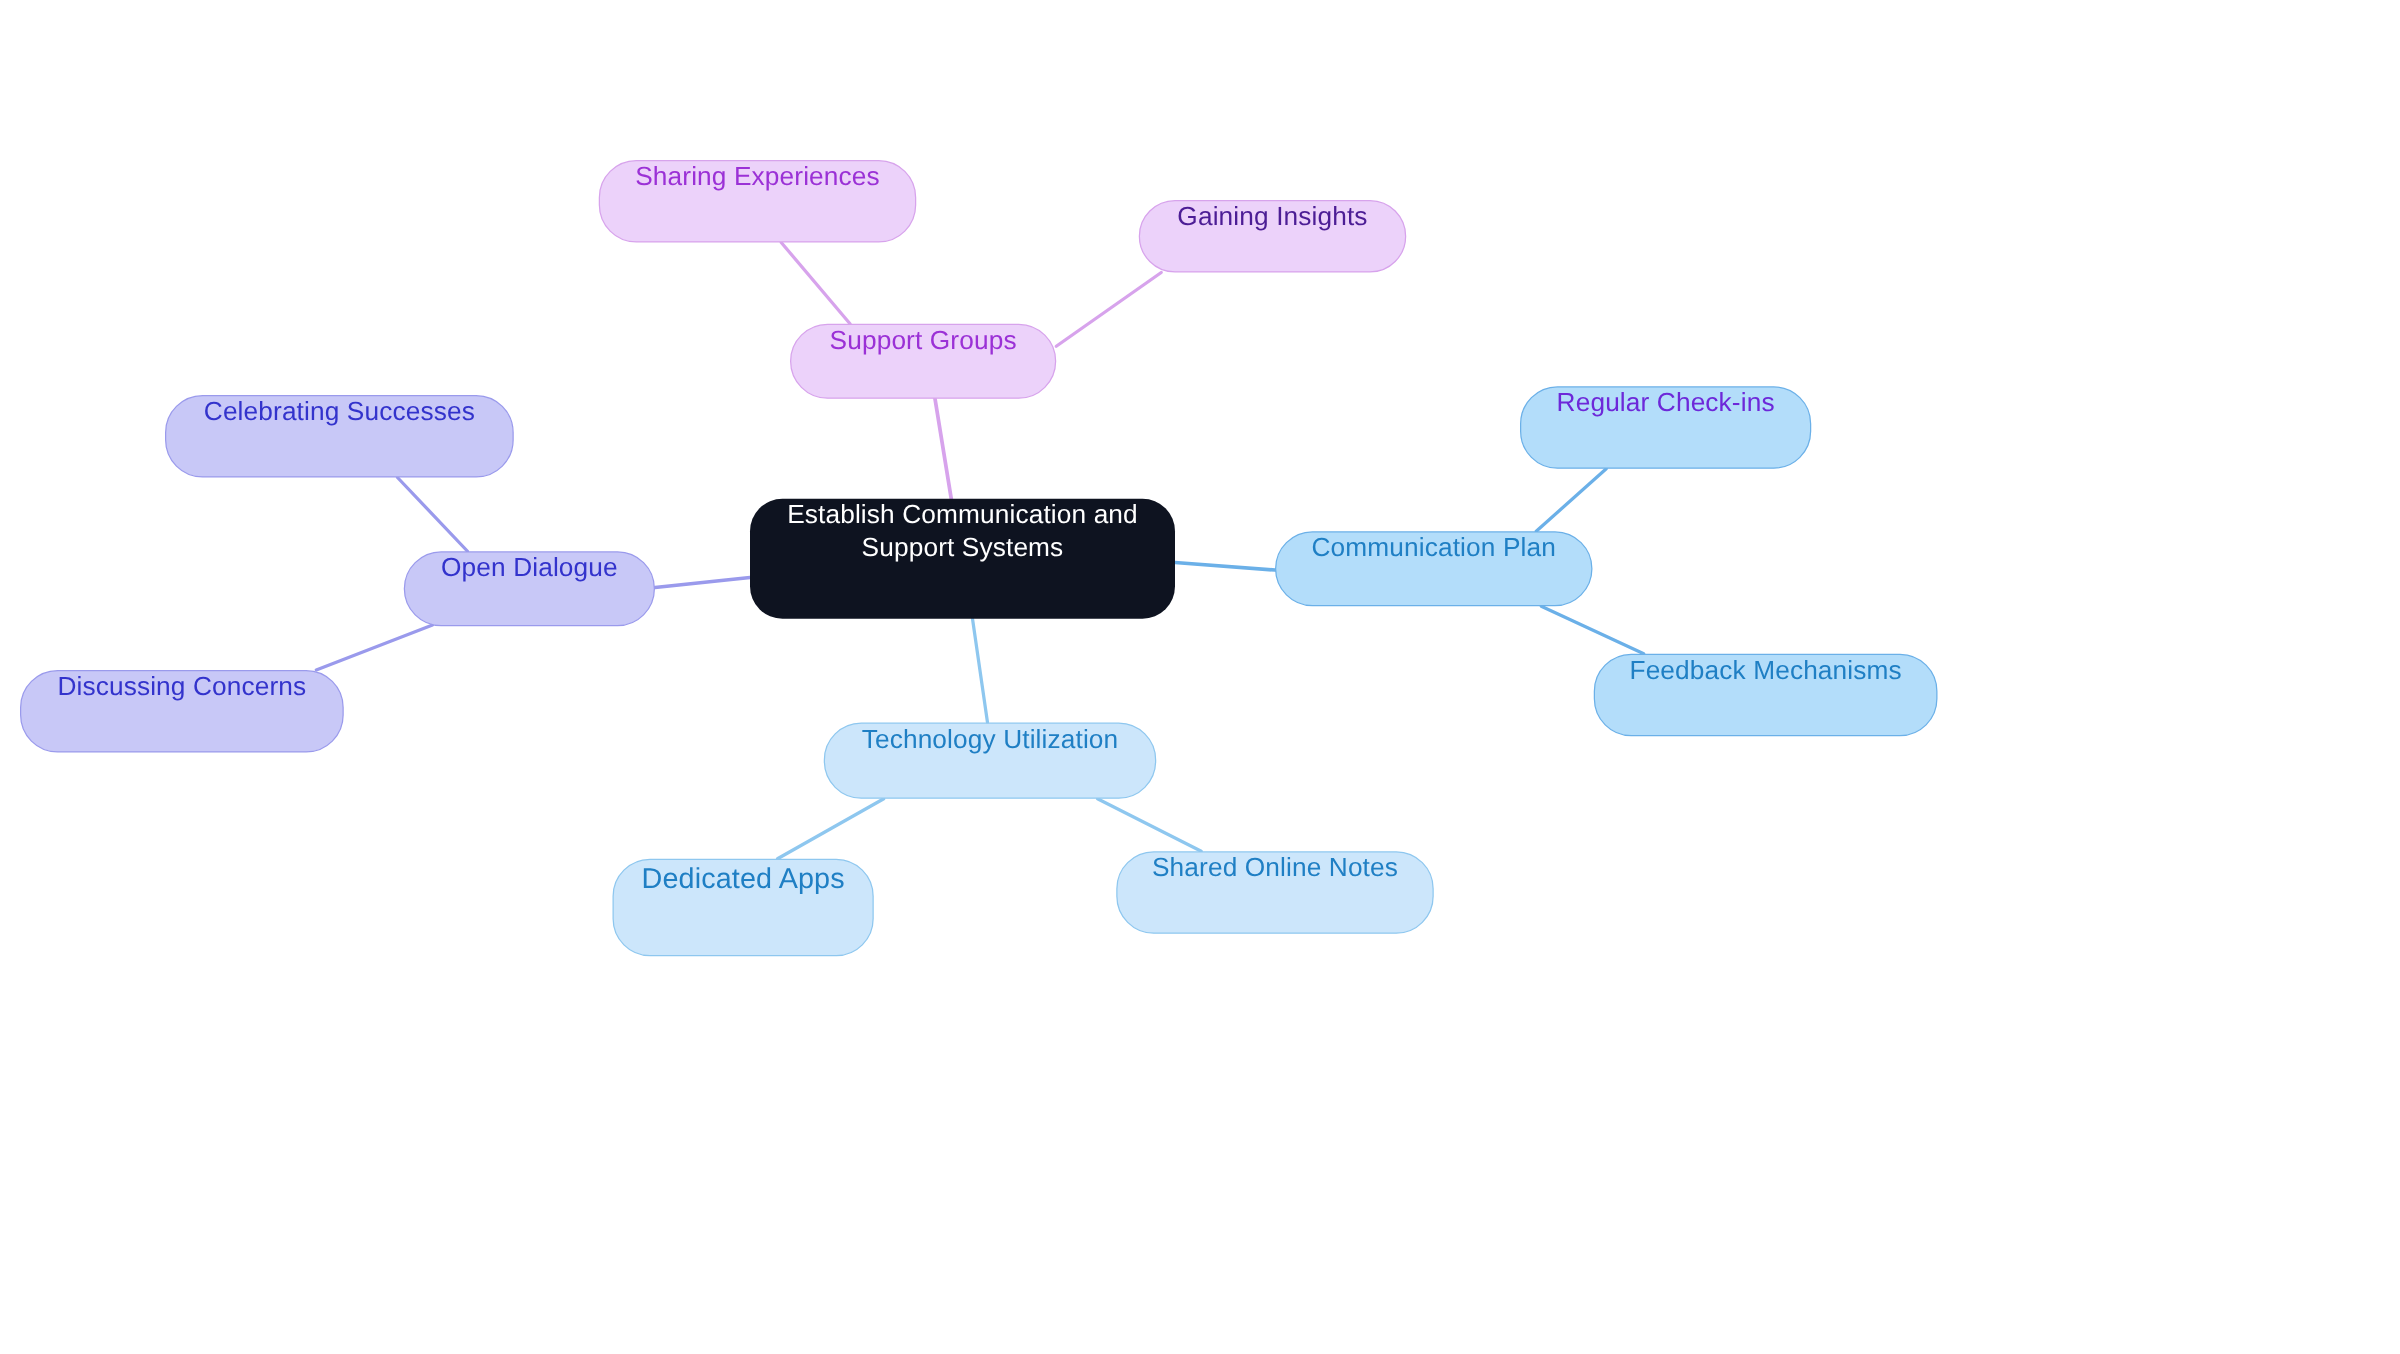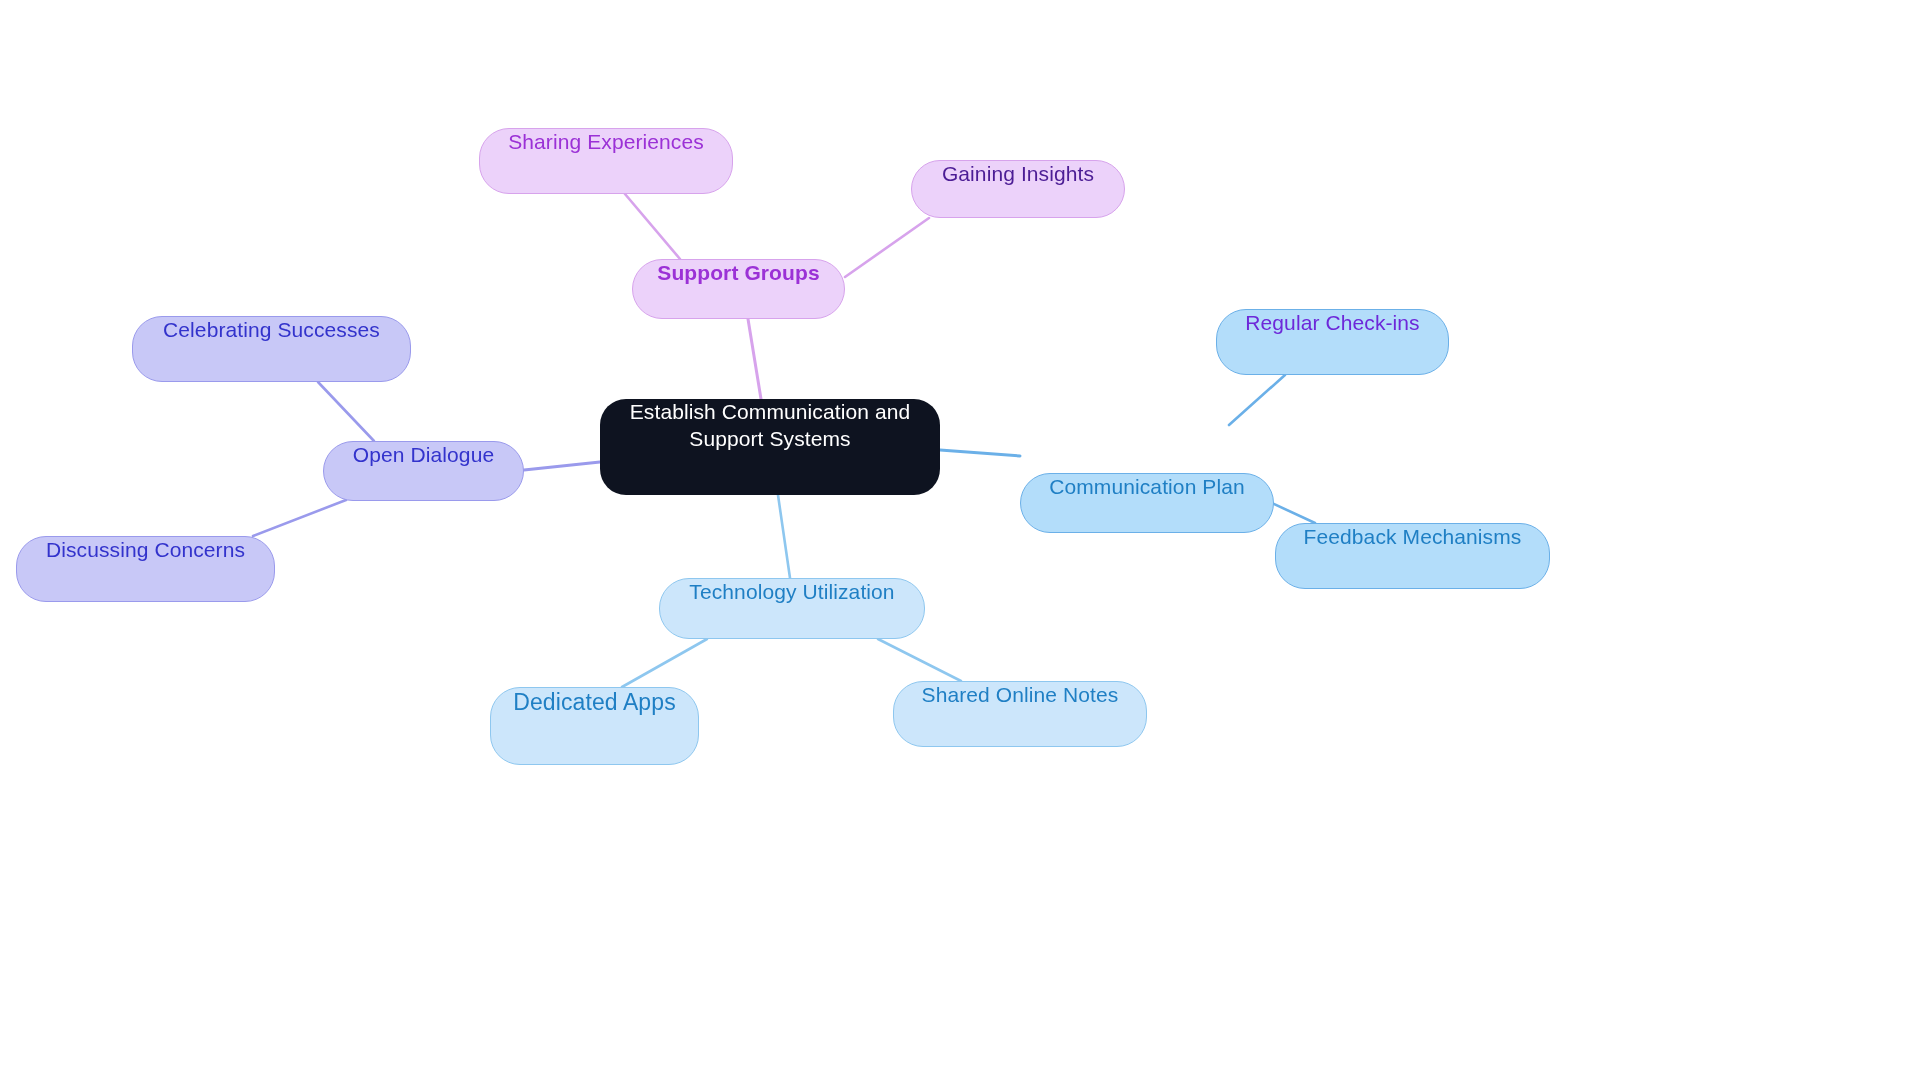--- a/index.html
+++ b/index.html
@@ -62,26 +62,26 @@
       <line x1="940" y1="450" x2="1020" y2="456" stroke="#6bb0e8" stroke-width="3" stroke-linecap="round"></line>
       <line x1="1229" y1="425" x2="1285" y2="375" stroke="#6bb0e8" stroke-width="2.6" stroke-linecap="round"></line>
       <line x1="1233" y1="485" x2="1315" y2="523" stroke="#6bb0e8" stroke-width="2.6" stroke-linecap="round"></line>
       <line x1="778" y1="495" x2="790" y2="578" stroke="#8ec7ef" stroke-width="2.6" stroke-linecap="round"></line>
       <line x1="707" y1="639" x2="622" y2="687" stroke="#8ec7ef" stroke-width="2.6" stroke-linecap="round"></line>
       <line x1="878" y1="639" x2="961" y2="681" stroke="#8ec7ef" stroke-width="2.6" stroke-linecap="round"></line>
     </svg>
   <div id="nodes">
       <div class="node root" style="left: 600px; top: 399px; width: 340px; height: 96px; background: rgb(14, 19, 32); border-color: rgb(14, 19, 32); color: rgb(255, 255, 255); font-size: 21px; border-radius: 26px;"><span>Establish Communication and
 Support Systems</span></div>
-      <div class="node branch" style="left: 632px; top: 259px; width: 213px; height: 60px; background: rgb(236, 210, 250); border-color: rgb(215, 163, 236); color: rgb(155, 49, 214); font-size: 21px; border-radius: 30px; font-weight: bold;"><span>Support Groups</span></div>
+      <div class="node branch" style="left: 632px; top: 259px; width: 213px; height: 60px; background: rgb(236, 210, 250); border-color: rgb(215, 163, 236); color: rgb(155, 49, 214); font-size: 21px; border-radius: 30px;"><span>Support Groups</span></div>
       <div class="node leaf" style="left: 479px; top: 128px; width: 254px; height: 66px; background: rgb(236, 210, 250); border-color: rgb(215, 163, 236); color: rgb(155, 49, 214); font-size: 21px; border-radius: 30px;"><span>Sharing Experiences</span></div>
       <div class="node leaf" style="left: 911px; top: 160px; width: 214px; height: 58px; background: rgb(236, 210, 250); border-color: rgb(215, 163, 236); color: #4c1d95; font-size: 21px; border-radius: 30px;"><span>Gaining Insights</span></div>
       <div class="node branch" style="left: 323px; top: 441px; width: 201px; height: 60px; background: rgb(200, 200, 247); border-color: rgb(154, 154, 236); color: rgb(51, 51, 204); font-size: 21px; border-radius: 30px;"><span>Open Dialogue</span></div>
       <div class="node leaf" style="left: 132px; top: 316px; width: 279px; height: 66px; background: rgb(200, 200, 247); border-color: rgb(154, 154, 236); color: rgb(51, 51, 204); font-size: 21px; border-radius: 30px;"><span>Celebrating Successes</span></div>
       <div class="node leaf" style="left: 16px; top: 536px; width: 259px; height: 66px; background: rgb(200, 200, 247); border-color: rgb(154, 154, 236); color: rgb(51, 51, 204); font-size: 21px; border-radius: 30px;"><span>Discussing Concerns</span></div>
-      <div class="node branch" style="left: 1020px; top: 425px; width: 254px; height: 60px; background: rgb(179, 221, 250); border-color: rgb(107, 176, 232); color: rgb(31, 127, 196); font-size: 21px; border-radius: 30px; margin-top: 48px;"><span>Communication Plan</span></div>
+      <div class="node branch" style="left: 1020px; top: 425px; width: 254px; height: 60px; background: rgb(179, 221, 250); border-color: rgb(107, 176, 232); color: rgb(31, 127, 196); font-size: 21px; border-radius: 30px;"><span>Communication Plan</span></div>
       <div class="node leaf" style="left: 1216px; top: 309px; width: 233px; height: 66px; background: rgb(179, 221, 250); border-color: rgb(107, 176, 232); color: #6d28d9; font-size: 21px; border-radius: 30px;"><span>Regular Check-ins</span></div>
       <div class="node leaf" style="left: 1275px; top: 523px; width: 275px; height: 66px; background: rgb(179, 221, 250); border-color: rgb(107, 176, 232); color: rgb(31, 127, 196); font-size: 21px; border-radius: 30px;"><span>Feedback Mechanisms</span></div>
       <div class="node branch" style="left: 659px; top: 578px; width: 266px; height: 61px; background: rgb(204, 230, 251); border-color: rgb(142, 199, 239); color: rgb(31, 127, 196); font-size: 21px; border-radius: 30px;"><span>Technology Utilization</span></div>
       <div class="node leaf" style="left: 490px; top: 687px; width: 209px; height: 78px; background: rgb(204, 230, 251); border-color: rgb(142, 199, 239); color: rgb(31, 127, 196); font-size: 23px; border-radius: 30px;"><span>Dedicated Apps</span></div>
       <div class="node leaf" style="left: 893px; top: 681px; width: 254px; height: 66px; background: rgb(204, 230, 251); border-color: rgb(142, 199, 239); color: rgb(31, 127, 196); font-size: 21px; border-radius: 30px;"><span>Shared Online Notes</span></div>
     </div>
 </div>
 
 </body></html>

